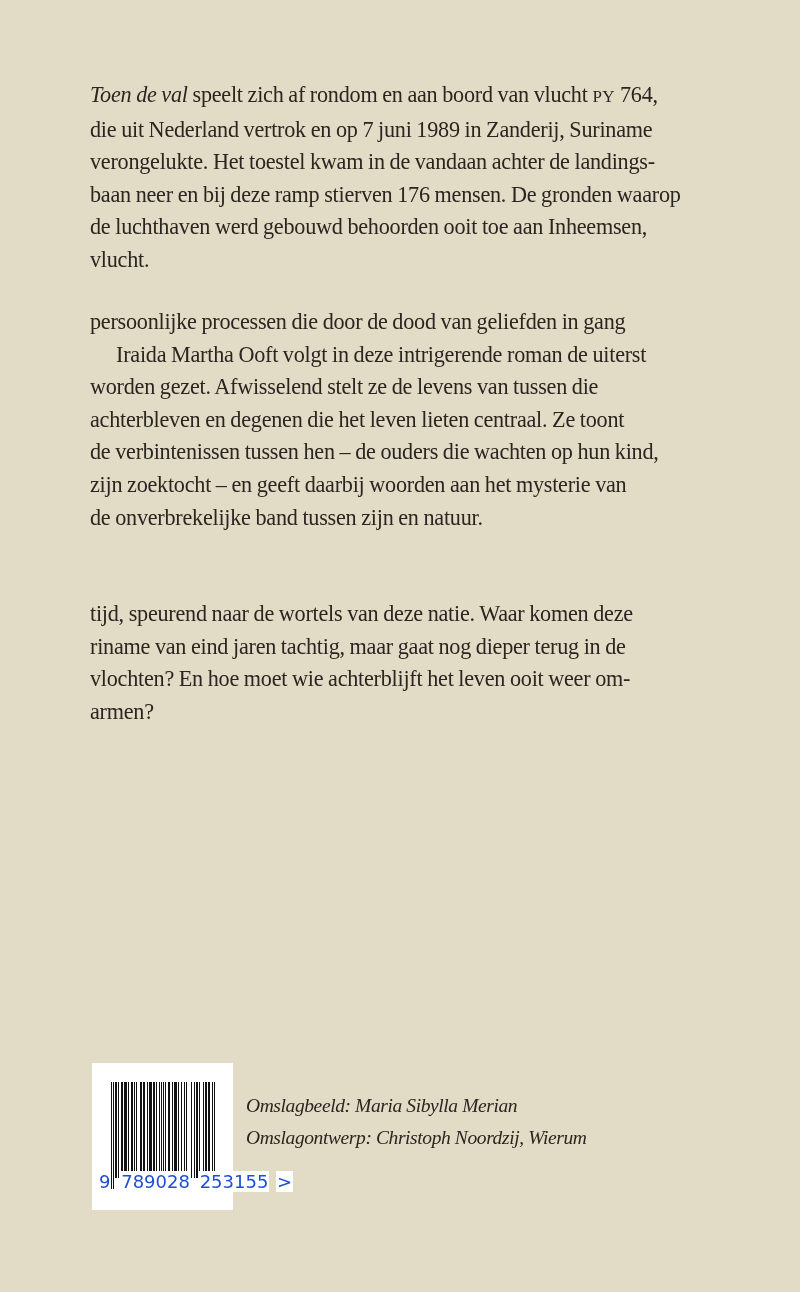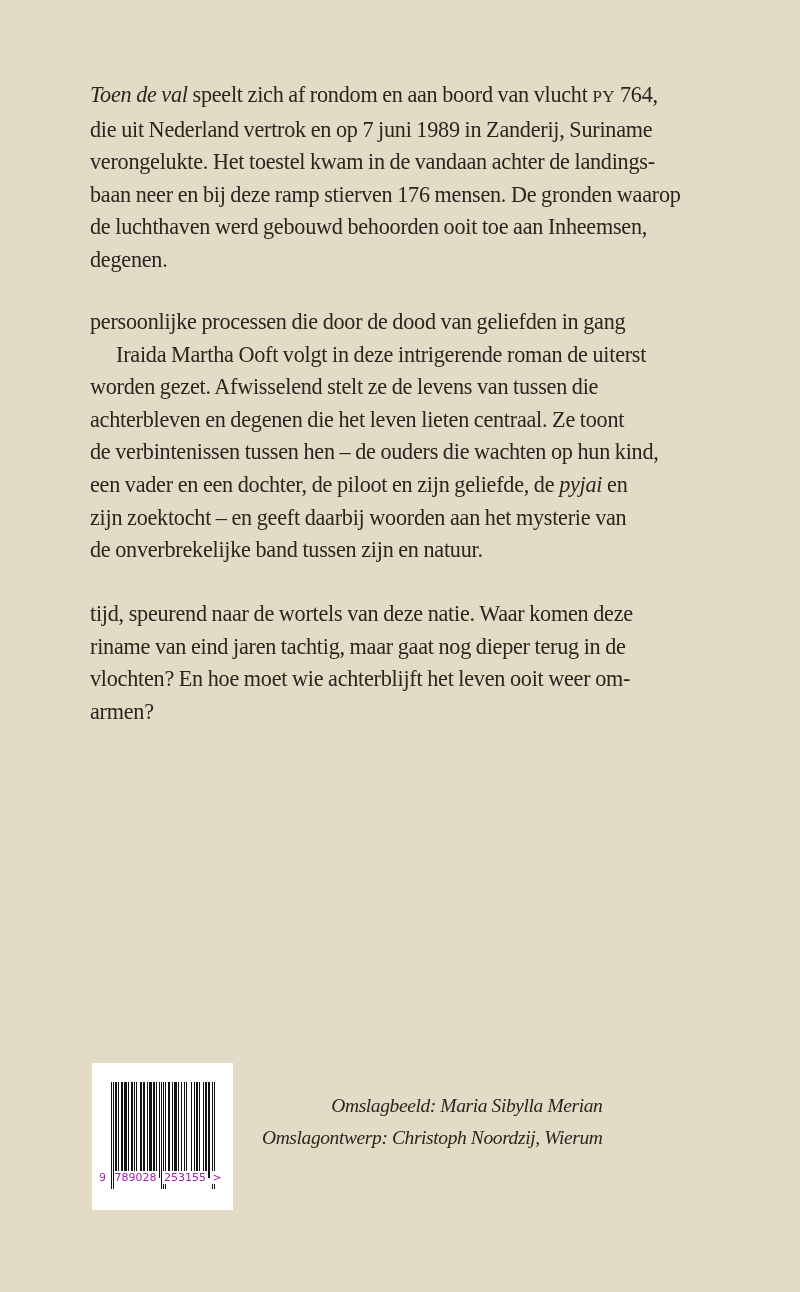--- a/index.html
+++ b/index.html
@@ -53,58 +53,56 @@
     align-items: flex-start;
   }
   .bar { display: block; background: #111; height: 96px; }
   .bar.guard { height: 107px; }
   .gap { display: block; }
   .barcode-digits {
     position: absolute;
     left: 6px;
     top: 108px;
     font-family: "DejaVu Sans", sans-serif;
-    font-size: 11px;
-    color: #a21caf;
+    font-size: 18px;
+    color: #1d4ed8;
     white-space: nowrap;
     background: transparent;
   }
   .barcode-digits span { background: #fff; padding: 0 1px; }
   .credits {
     position: absolute;
-    left: 262px;
+    left: 246px;
     top: 1090px;
     font-style: italic;
     font-size: 19.5px;
     line-height: 32px;
     letter-spacing: -0.4px;
     color: #2a2520;
-    text-align: right;
   }
   .credits .line { white-space: nowrap; }
 </style>
 </head>
 <body>
 
 <div class="text-block" id="para1">
   <span class="line"><span class="it">Toen de val</span><span> speelt zich af rondom en aan boord van vlucht </span><span class="sc">PY</span><span> 764,</span></span>
   <span class="line">die uit Nederland vertrok en op 7 juni 1989 in Zanderij, Suriname</span>
   <span class="line">verongelukte. Het toestel kwam in de vandaan achter de landings-</span>
   <span class="line">baan neer en bij deze ramp stierven 176 mensen. De gronden waarop</span>
   <span class="line">de luchthaven werd gebouwd behoorden ooit toe aan Inheemsen,</span>
-  <span class="line">degenen.</span>
+  <span class="line">vlucht.</span>
 </div>
 
 <div class="text-block" id="para2">
   <span class="line">persoonlijke processen die door de dood van geliefden in gang</span>
   <span class="line indent">Iraida Martha Ooft volgt in deze intrigerende roman de uiterst</span>
   <span class="line">worden gezet. Afwisselend stelt ze de levens van tussen die</span>
   <span class="line">achterbleven en degenen die het leven lieten centraal. Ze toont</span>
   <span class="line">de verbintenissen tussen hen – de ouders die wachten op hun kind,</span>
-  <span class="line"><span>een vader en een dochter, de piloot en zijn geliefde, de </span><span class="it">pyjai</span><span> en</span></span>
   <span class="line">zijn zoektocht – en geeft daarbij woorden aan het mysterie van</span>
   <span class="line">de onverbrekelijke band tussen zijn en natuur.</span>
 </div>
 
 <div class="text-block" id="para3">
   <span class="line">tijd, speurend naar de wortels van deze natie. Waar komen deze</span>
   <span class="line">riname van eind jaren tachtig, maar gaat nog dieper terug in de</span>
   <span class="line">vlochten? En hoe moet wie achterblijft het leven ooit weer om-</span>
   <span class="line">armen?</span>
 </div>

